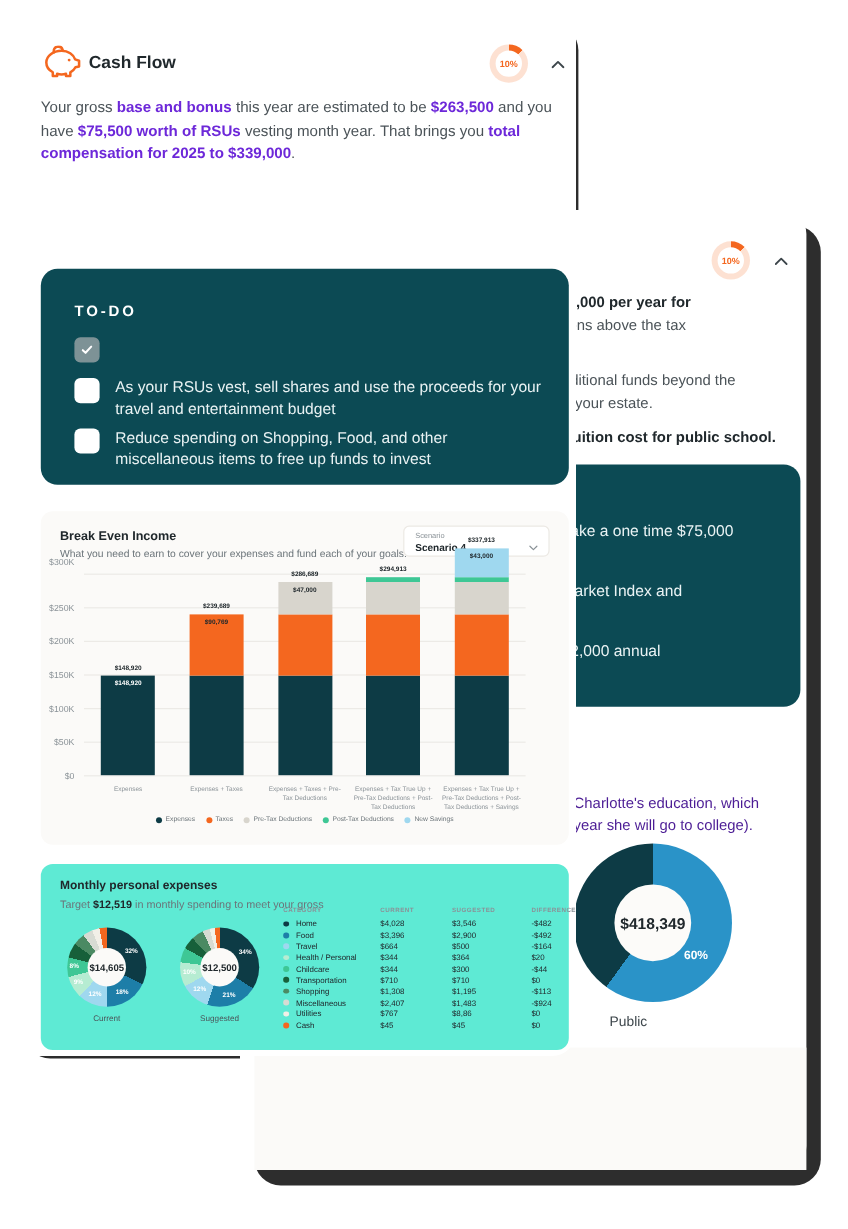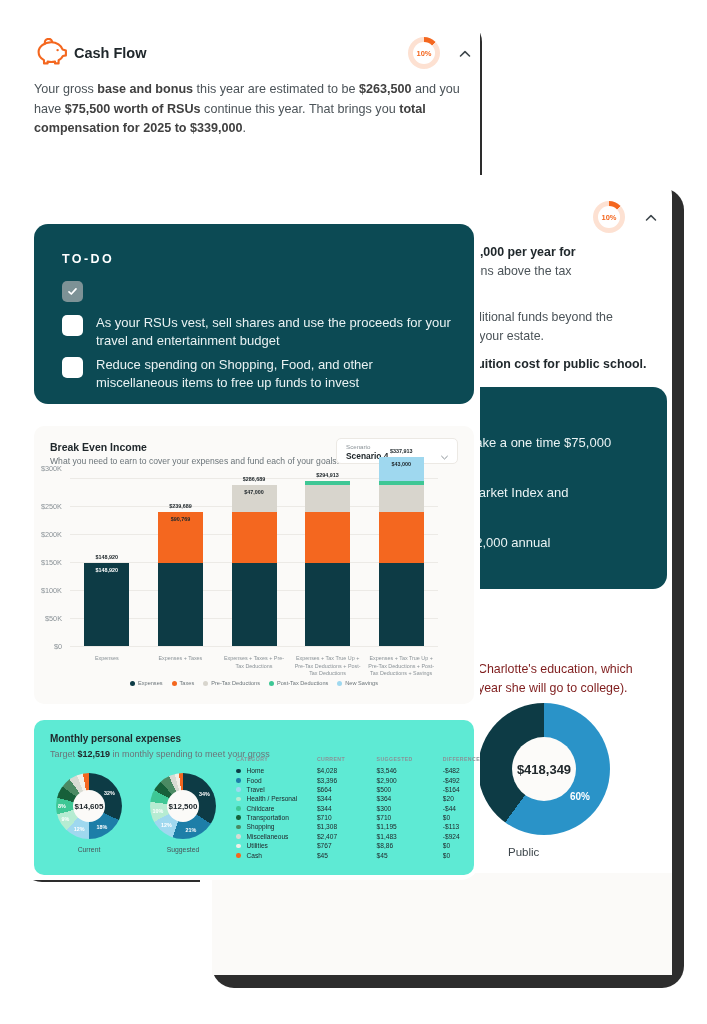--- a/index.html
+++ b/index.html
@@ -60,21 +60,21 @@
   .teal-box {
     position: absolute;
     background: #0c4a54; border-radius: 14px;
   }
   .teal-line {
     position: absolute; color: #eaf3f4;
     font-size: 13px; line-height: 20px; white-space: nowrap;
   }
 
   .donut-note {
-    position: absolute; color: #7f1d1d;
+    position: absolute; color: #4c1d95;
     font-size: 12.4px; line-height: 19px; white-space: nowrap;
   }
 
   #big-donut {
     position: absolute; left: 478px; top: 703px;
     width: 132px; height: 132px; border-radius: 50%;
   }
   #big-donut .hole {
     position: absolute; left: 34px; top: 34px;
     width: 64px; height: 64px; border-radius: 50%;
@@ -122,21 +122,21 @@
   .piggy { position: absolute; left: 26px; top: 30px; }
   .fc-title {
     position: absolute; left: 66px; top: 37px;
     font-size: 14.5px; font-weight: bold; color: #20282c;
   }
 
   .fc-para {
     position: absolute; left: 26px; width: 430px;
     color: #4b5358; font-size: 12.6px; line-height: 19.5px;
   }
-  .fc-para b { color: #404040; font-weight: bold; margin-top: 12px; }
+  .fc-para b { color: #6d28d9; font-weight: bold; margin-top: 12px; }
 
   
   #todo {
     position: absolute; left: 26px; top: 216px;
     width: 440px; height: 180px;
     background: #0c4a54; border-radius: 14px;
   }
   #todo .todo-title {
     position: absolute; left: 28px; top: 28px;
     font-size: 12.5px; font-weight: bold; color: #ffffff; letter-spacing: 2.4px;
@@ -350,21 +350,21 @@
       <div class="ring" style="background: conic-gradient(rgb(244, 103, 31) 0deg, rgb(244, 103, 31) 46deg, rgb(253, 225, 210) 46deg, rgb(253, 225, 210) 360deg);">
           <span class="ring-label">10%</span>
         </div>
     </div>
     <span class="chev" style="position:absolute; left:450px; top:39px;">
       <svg width="14" height="14" viewBox="0 0 14 14">
           <path d="M2.5 9 L7 4.6 L11.5 9" fill="none" stroke="#3d464b" stroke-width="1.6" stroke-linecap="round" stroke-linejoin="round"></path>
         </svg>
     </span>
 
-    <div class="fc-para" id="para-1" style="top:72px;"><span>Your gross </span><b>base and bonus</b><span> this year are estimated to be </span><b>$263,500</b><span> and you have </span><b>$75,500 worth of RSUs</b><span> continue this year. That brings you </span><b>total compensation for 2025 to  $339,000</b><span>.</span></div>
+    <div class="fc-para" id="para-1" style="top:72px;"><span>Your gross </span><b>base and bonus</b><span> this year are estimated to be </span><b>$263,500</b><span> and you have </span><b>$75,500 worth of RSUs</b><span> vesting month year. That brings you </span><b>total compensation for 2025 to  $339,000</b><span>.</span></div>
 
     <div id="todo">
       <div class="todo-title">TO-DO</div>
 
       <div class="todo-item" style="top:56px;">
         <span class="cbx checked">
           <svg width="13" height="13" viewBox="0 0 13 13">
               <path d="M3 6.8 L5.3 9 L10 3.9" fill="none" stroke="#ffffff" stroke-width="1.7" stroke-linecap="round" stroke-linejoin="round"></path>
             </svg>
         </span>

